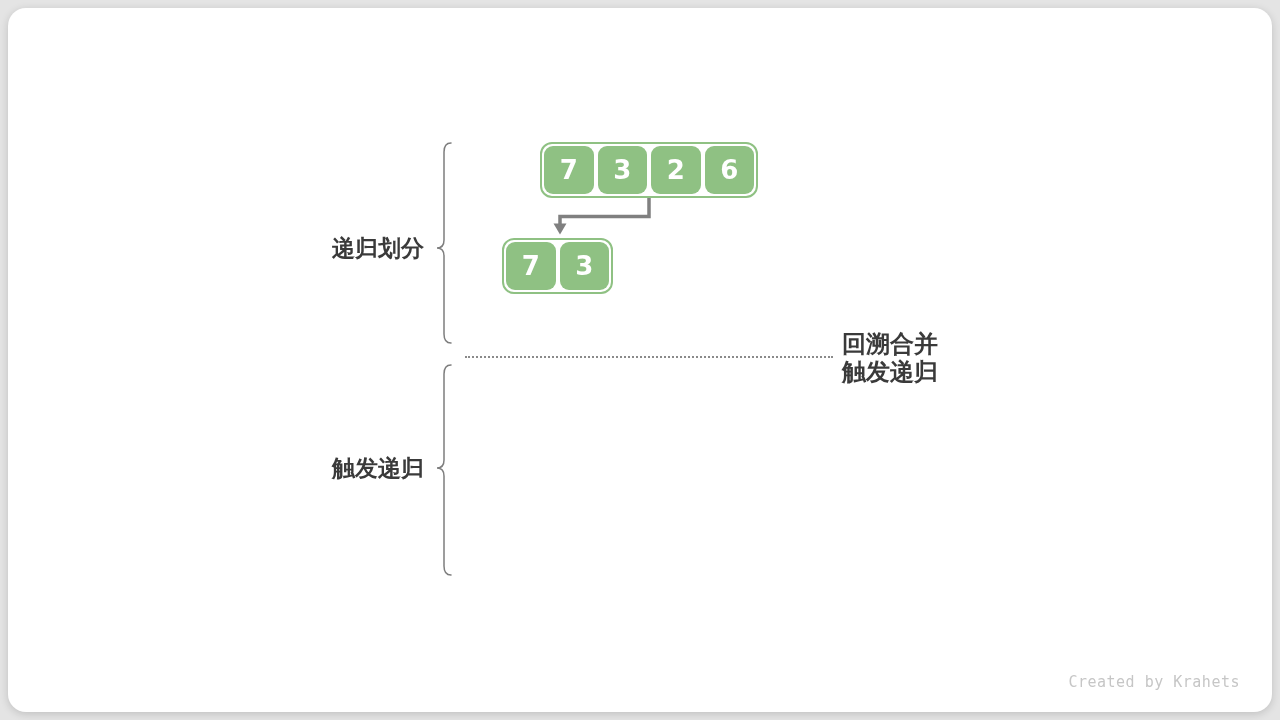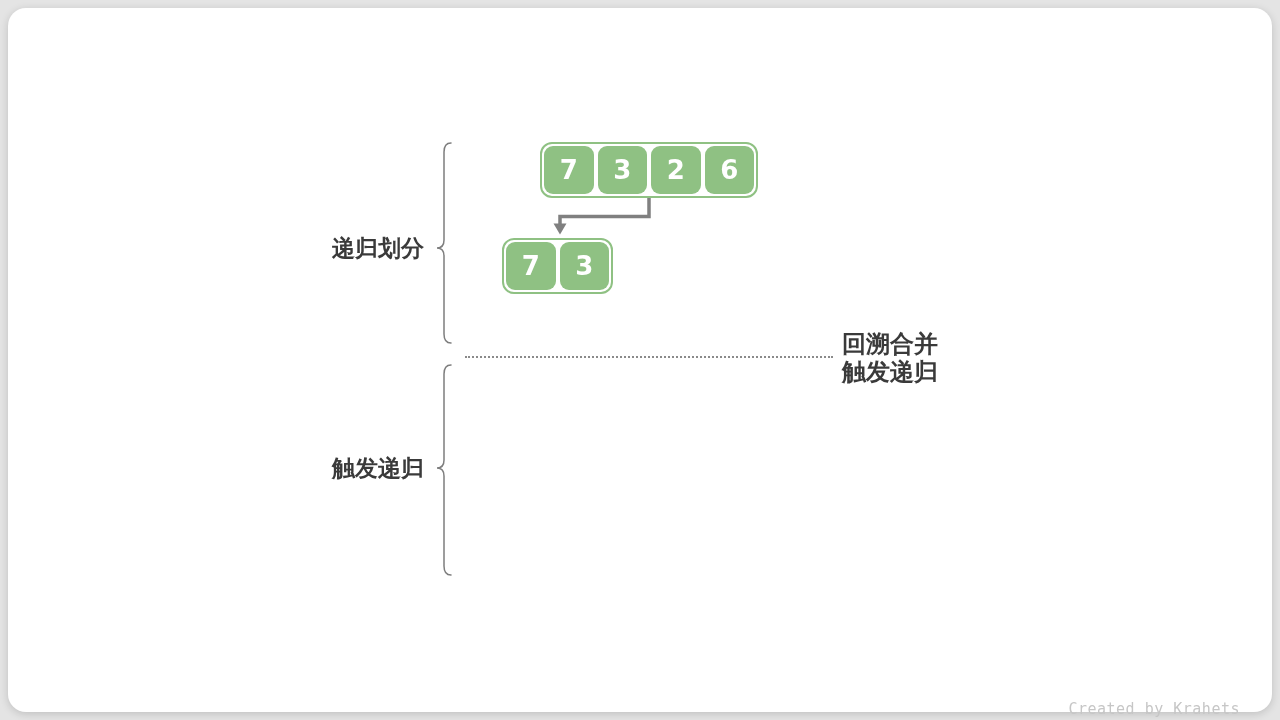--- a/index.html
+++ b/index.html
@@ -69,21 +69,21 @@
     position:absolute;
     left:842px;top:330px;
     font-size:24px;
     font-weight:700;
     color:var(--text-dark);
     line-height:28px;
     white-space:nowrap;
   }
   .watermark{
     position:absolute;
-    right:40px;top:700px;
+    right:40px;top:673px;
     font-family:"DejaVu Sans Mono",monospace;
     font-size:15px;
     color:var(--watermark-gray);
     letter-spacing:0.5px;
   }
 </style>
 </head>
 <body>
 
 <div class="stage">

